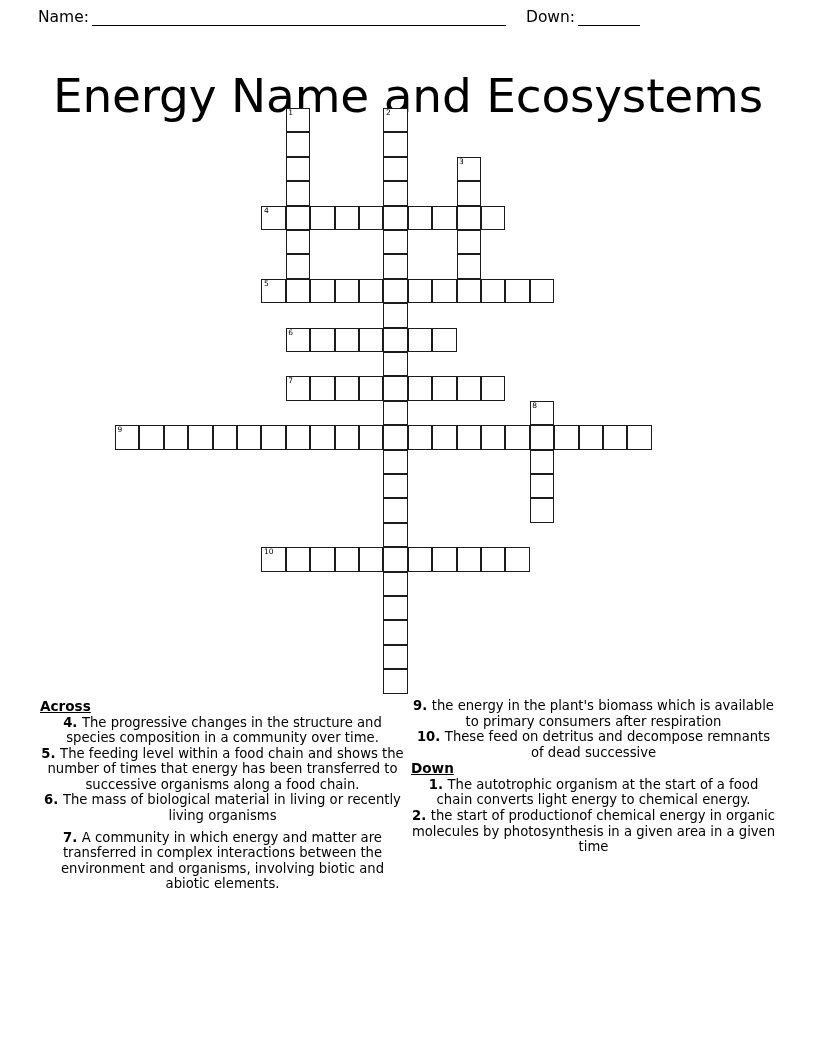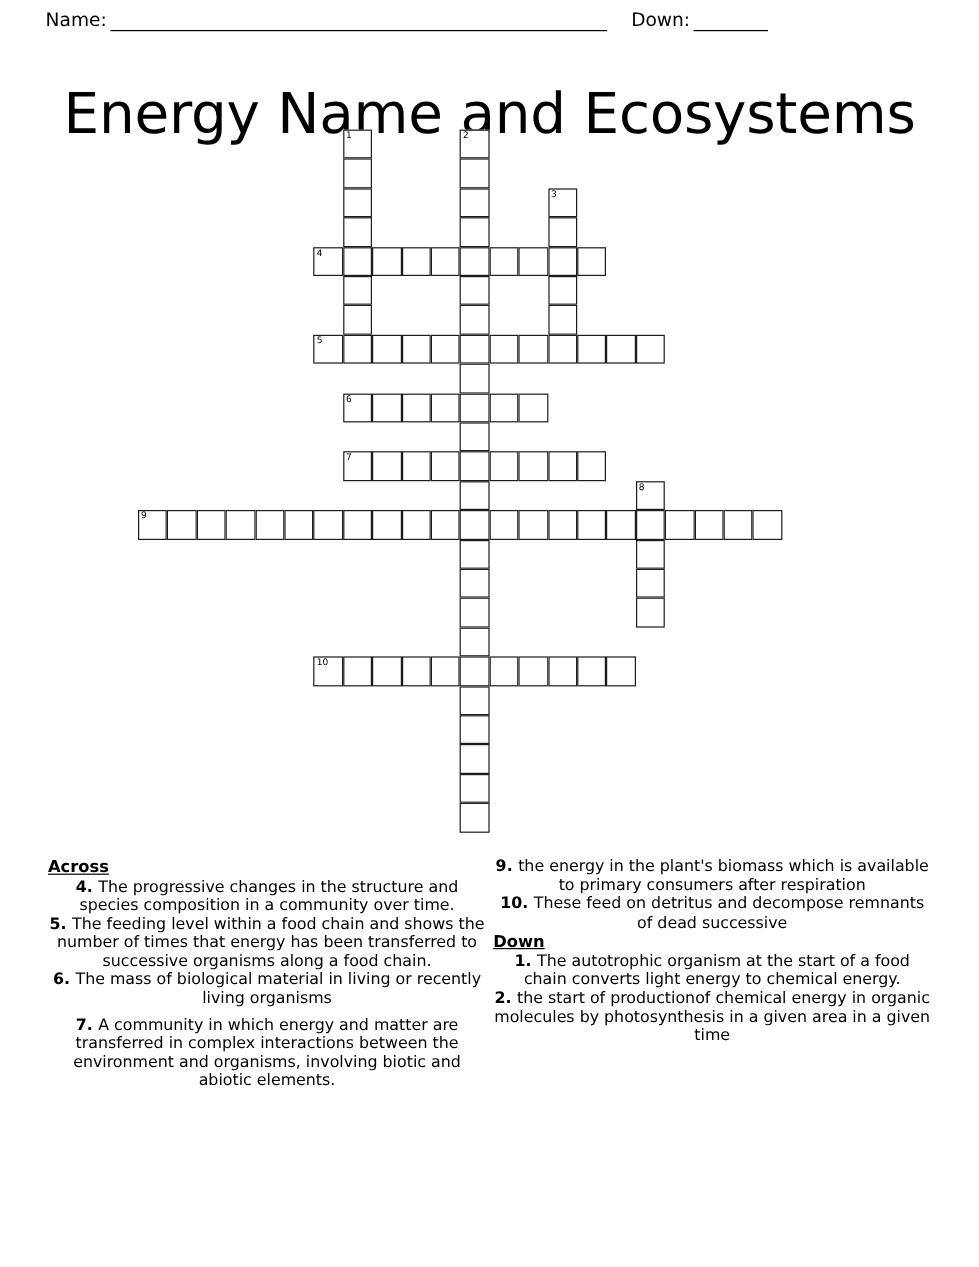--- a/index.html
+++ b/index.html
@@ -86,21 +86,20 @@
   #clues {
     position: absolute;
     top: 698px;
     left: 0px;
     width: 816px;
     height: 250px;
     padding: 0 40px;
     box-sizing: border-box;
     display: flex;
     gap: 6px;
-    margin-top: 17px;
   }
   .clue-col {
     width: 366px;
     font-size: 13.2px;
     line-height: 15.6px;
   }
   .clue-head {
     font-weight: bold;
     text-decoration: underline;
     font-size: 13.6px;

